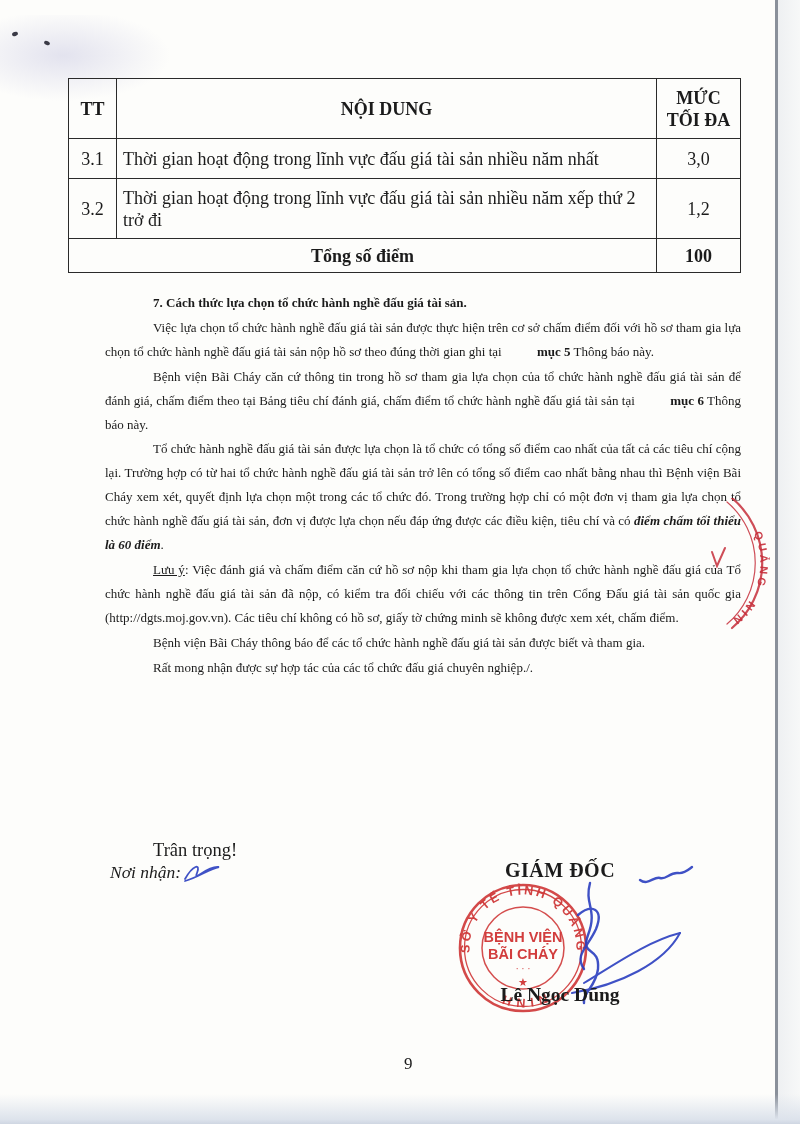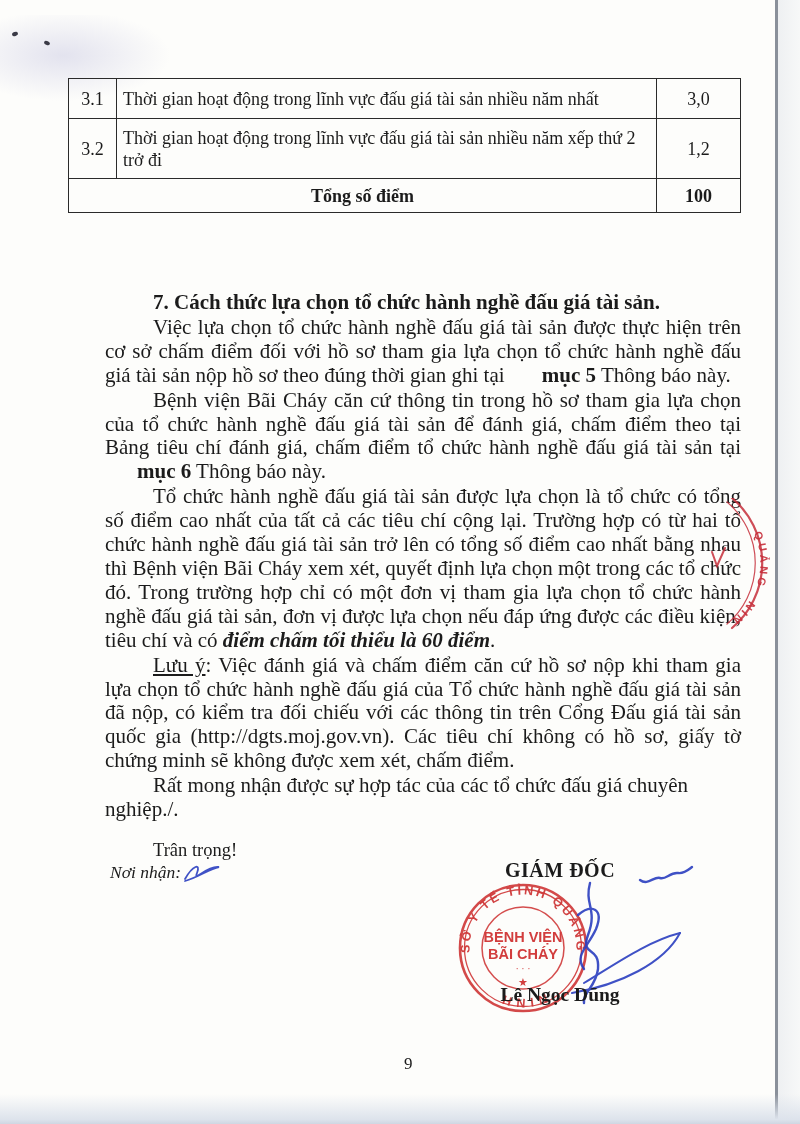--- a/index.html
+++ b/index.html
@@ -42,21 +42,21 @@
   tr.ftr{height:34px;}
   td.tt{text-align:center;}
   td.score{text-align:center;}
   td.total-label{text-align:center;font-weight:bold;font-size:19px;}
   td.total-value{text-align:center;font-weight:bold;font-size:19px;}
   th.muc{font-size:18px;line-height:21px;padding:2px 8px;}
 
   
   .body-text{
     position:absolute;left:105px;top:291px;width:636px;
-    font-size:21px;line-height:23.9px;text-align:justify;
+    font-size:13px;line-height:23.9px;text-align:justify;
   }
   .body-text p{margin:0 0 1px 0;text-indent:48px;}
   .sec-heading{font-weight:bold;text-indent:48px;margin:0 0 1px 0;}
   .b{font-weight:bold;margin-left:32px;}
   .bi{font-weight:bold;font-style:italic;}
   .u{text-decoration:underline;}
   p.no-just{text-align:left;}
 
   .thanks{position:absolute;left:153px;top:840px;font-size:18.5px;}
 
@@ -85,20 +85,25 @@
   <div class="speck s1"></div>
   <div class="speck s2"></div>
 
   <table class="criteria">
     <colgroup>
         <col class="c-tt">
         <col class="c-noidung">
         <col class="c-muc">
       </colgroup>
     <tbody>
+      <tr class="hdr">
+        <th>TT</th>
+        <th>NỘI DUNG</th>
+        <th class="muc">MỨC TỐI ĐA</th>
+      </tr>
       <tr class="r1">
         <td class="tt">3.1</td>
         <td>Thời gian hoạt động trong lĩnh vực đấu giá tài sản nhiều năm nhất</td>
         <td class="score">3,0</td>
       </tr>
       <tr class="r2">
         <td class="tt">3.2</td>
         <td>Thời gian hoạt động trong lĩnh vực đấu giá tài sản nhiều năm xếp thứ 2 trở đi</td>
         <td class="score">1,2</td>
       </tr>
@@ -108,20 +113,21 @@
       </tr>
     </tbody>
   </table>
 
   <div class="body-text">
     <p class="sec-heading">7. Cách thức lựa chọn tổ chức hành nghề đấu giá tài sản.</p>
     <p><span>Việc lựa chọn tổ chức hành nghề đấu giá tài sản được thực hiện trên cơ sở chấm điểm đối với hồ sơ tham gia lựa chọn tổ chức hành nghề đấu giá tài sản nộp hồ sơ theo đúng thời gian ghi tại </span><span class="b">mục 5</span><span> Thông báo này.</span></p>
     <p><span>Bệnh viện Bãi Cháy căn cứ thông tin trong hồ sơ tham gia lựa chọn của tổ chức hành nghề đấu giá tài sản để đánh giá, chấm điểm theo tại Bảng tiêu chí đánh giá, chấm điểm tổ chức hành nghề đấu giá tài sản tại </span><span class="b">mục 6</span><span> Thông báo này.</span></p>
     <p><span>Tổ chức hành nghề đấu giá tài sản được lựa chọn là tổ chức có tổng số điểm cao nhất của tất cả các tiêu chí cộng lại. Trường hợp có từ hai tổ chức hành nghề đấu giá tài sản trở lên có tổng số điểm cao nhất bằng nhau thì Bệnh viện Bãi Cháy xem xét, quyết định lựa chọn một trong các tổ chức đó. Trong trường hợp chỉ có một đơn vị tham gia lựa chọn tổ chức hành nghề đấu giá tài sản, đơn vị được lựa chọn nếu đáp ứng được các điều kiện, tiêu chí và có </span><span class="bi">điểm chấm tối thiểu là 60 điểm</span><span>.</span></p>
     <p><span class="u">Lưu ý</span><span>: Việc đánh giá và chấm điểm căn cứ hồ sơ nộp khi tham gia lựa chọn tổ chức hành nghề đấu giá của Tổ chức hành nghề đấu giá tài sản đã nộp, có kiểm tra đối chiếu với các thông tin trên Cổng Đấu giá tài sản quốc gia (http://dgts.moj.gov.vn). Các tiêu chí không có hồ sơ, giấy tờ chứng minh sẽ không được xem xét, chấm điểm.</span></p>
+    <p><span>Bệnh viện Bãi Cháy thông báo để các tổ chức hành nghề đấu giá tài sản được biết và tham gia.</span></p>
     <p class="no-just"><span>Rất mong nhận được sự hợp tác của các tổ chức đấu giá chuyên nghiệp./.</span></p>
   </div>
 
   <div class="thanks">Trân trọng!</div>
 
   <div class="director">GIÁM ĐỐC</div>
 
   <svg class="stamp-svg" width="150" height="150" viewBox="0 0 150 150">
     <g fill="none" stroke="#cf3a3a">
       <circle cx="75" cy="70" r="63" stroke-width="2.6" opacity=".92"></circle>

